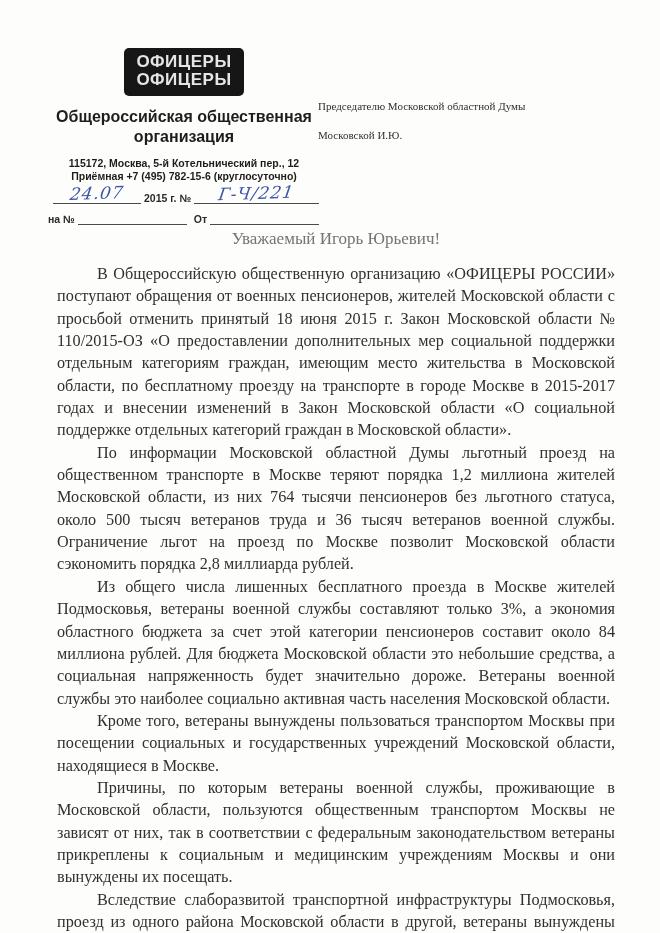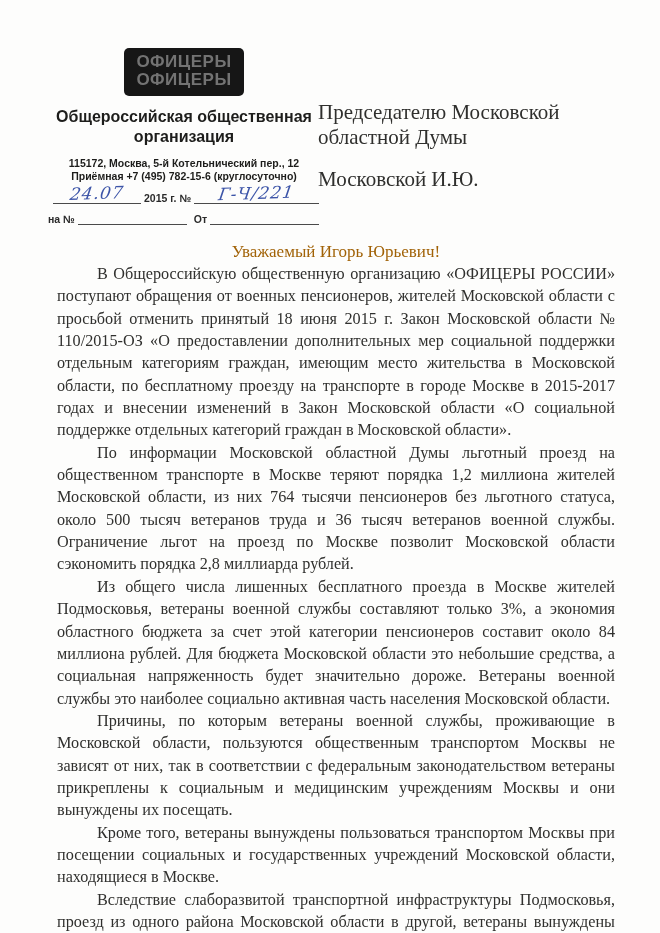--- a/index.html
+++ b/index.html
@@ -15,21 +15,21 @@
   
   .letterhead-left {
     position:absolute; left:45px; top:48px; width:278px;
     text-align:center;
     font-family:"Liberation Sans", sans-serif;
     color:#1d1d1b;
   }
   .logo {
     display:inline-block;
     background:#161616;
-    color:#737373;
+    color:#e5e5e5;
     border-radius:5px;
     padding:5px 12px 6px 12px;
     font-weight:bold;
     font-size:17px;
     line-height:1.08;
     letter-spacing:0.5px;
     text-align:center;
   }
   .org-name { margin-top:11px; font-size:16px; font-weight:bold; line-height:1.25; }
   .org-name .line2 { margin-top:1px; }
@@ -63,31 +63,31 @@
     font-weight:normal;
     color:#3d55a8;
     transform:skewX(-10deg) rotate(-2deg);
     letter-spacing:1px;
     white-space:nowrap;
   }
 
   
   .recipient {
     position:absolute; left:318px; top:100px; width:330px;
-    font-size:21px;
+    font-size:11px;
     color:#2f2f2d;
   }
   .recipient .line2 { margin-top:17px; }
 
   
   .salutation {
-    position:absolute; top:242px; left:57px; width:558px;
+    position:absolute; top:229px; left:57px; width:558px;
     text-align:center;
     font-size:17px;
-    color:#a16207;
+    color:#737373;
   }
 
   
   .body-text {
     position:absolute; top:263px; left:57px; width:558px;
     font-size:16.2px;
     line-height:22.35px;
     text-align:justify;
     color:#30302e;
   }
@@ -134,19 +134,19 @@
     <div class="line1">Председателю Московской областной Думы</div>
     <div class="line2">Московской И.Ю.</div>
   </div>
 
   <div class="salutation">Уважаемый Игорь Юрьевич!</div>
 
   <div class="body-text">
     <p>В Общероссийскую общественную организацию «ОФИЦЕРЫ РОССИИ» поступают обращения от военных пенсионеров, жителей Московской области с просьбой отменить принятый 18 июня 2015 г. Закон Московской области № 110/2015-ОЗ «О предоставлении дополнительных мер социальной поддержки отдельным категориям граждан, имеющим место жительства в Московской области, по бесплатному проезду на транспорте в городе Москве в 2015-2017 годах и внесении изменений в Закон Московской области «О социальной поддержке отдельных категорий граждан в Московской области».</p>
     <p>По информации Московской областной Думы льготный проезд на общественном транспорте в Москве теряют порядка 1,2 миллиона жителей Московской области, из них 764 тысячи пенсионеров без льготного статуса, около 500 тысяч ветеранов труда и 36 тысяч ветеранов военной службы. Ограничение льгот на проезд по Москве позволит Московской области сэкономить порядка 2,8 миллиарда рублей.</p>
     <p>Из общего числа лишенных бесплатного проезда в Москве жителей Подмосковья, ветераны военной службы составляют только 3%, а экономия областного бюджета за счет этой категории пенсионеров составит около 84 миллиона рублей. Для бюджета Московской области это небольшие средства, а социальная напряженность будет значительно дороже. Ветераны военной службы это наиболее социально активная часть населения Московской области.</p>
+    <p>Кроме того, ветераны вынуждены пользоваться транспортом Москвы при посещении социальных и государственных учреждений Московской области, находящиеся в Москве.</p>
     <p>Причины, по которым ветераны военной службы, проживающие в Московской области, пользуются общественным транспортом Москвы не зависят от них, так в соответствии с федеральным законодательством ветераны прикреплены к социальным и медицинским учреждениям Москвы и они вынуждены их посещать.</p>
-    <p>Кроме того, ветераны вынуждены пользоваться транспортом Москвы при посещении социальных и государственных учреждений Московской области, находящиеся в Москве.</p>
     <p>Вследствие слаборазвитой транспортной инфраструктуры Подмосковья, проезд из одного района Московской области в другой, ветераны вынуждены пользоваться транспортом Москвы.</p>
 
   </div>
 
 </div>
 
 </body></html>

